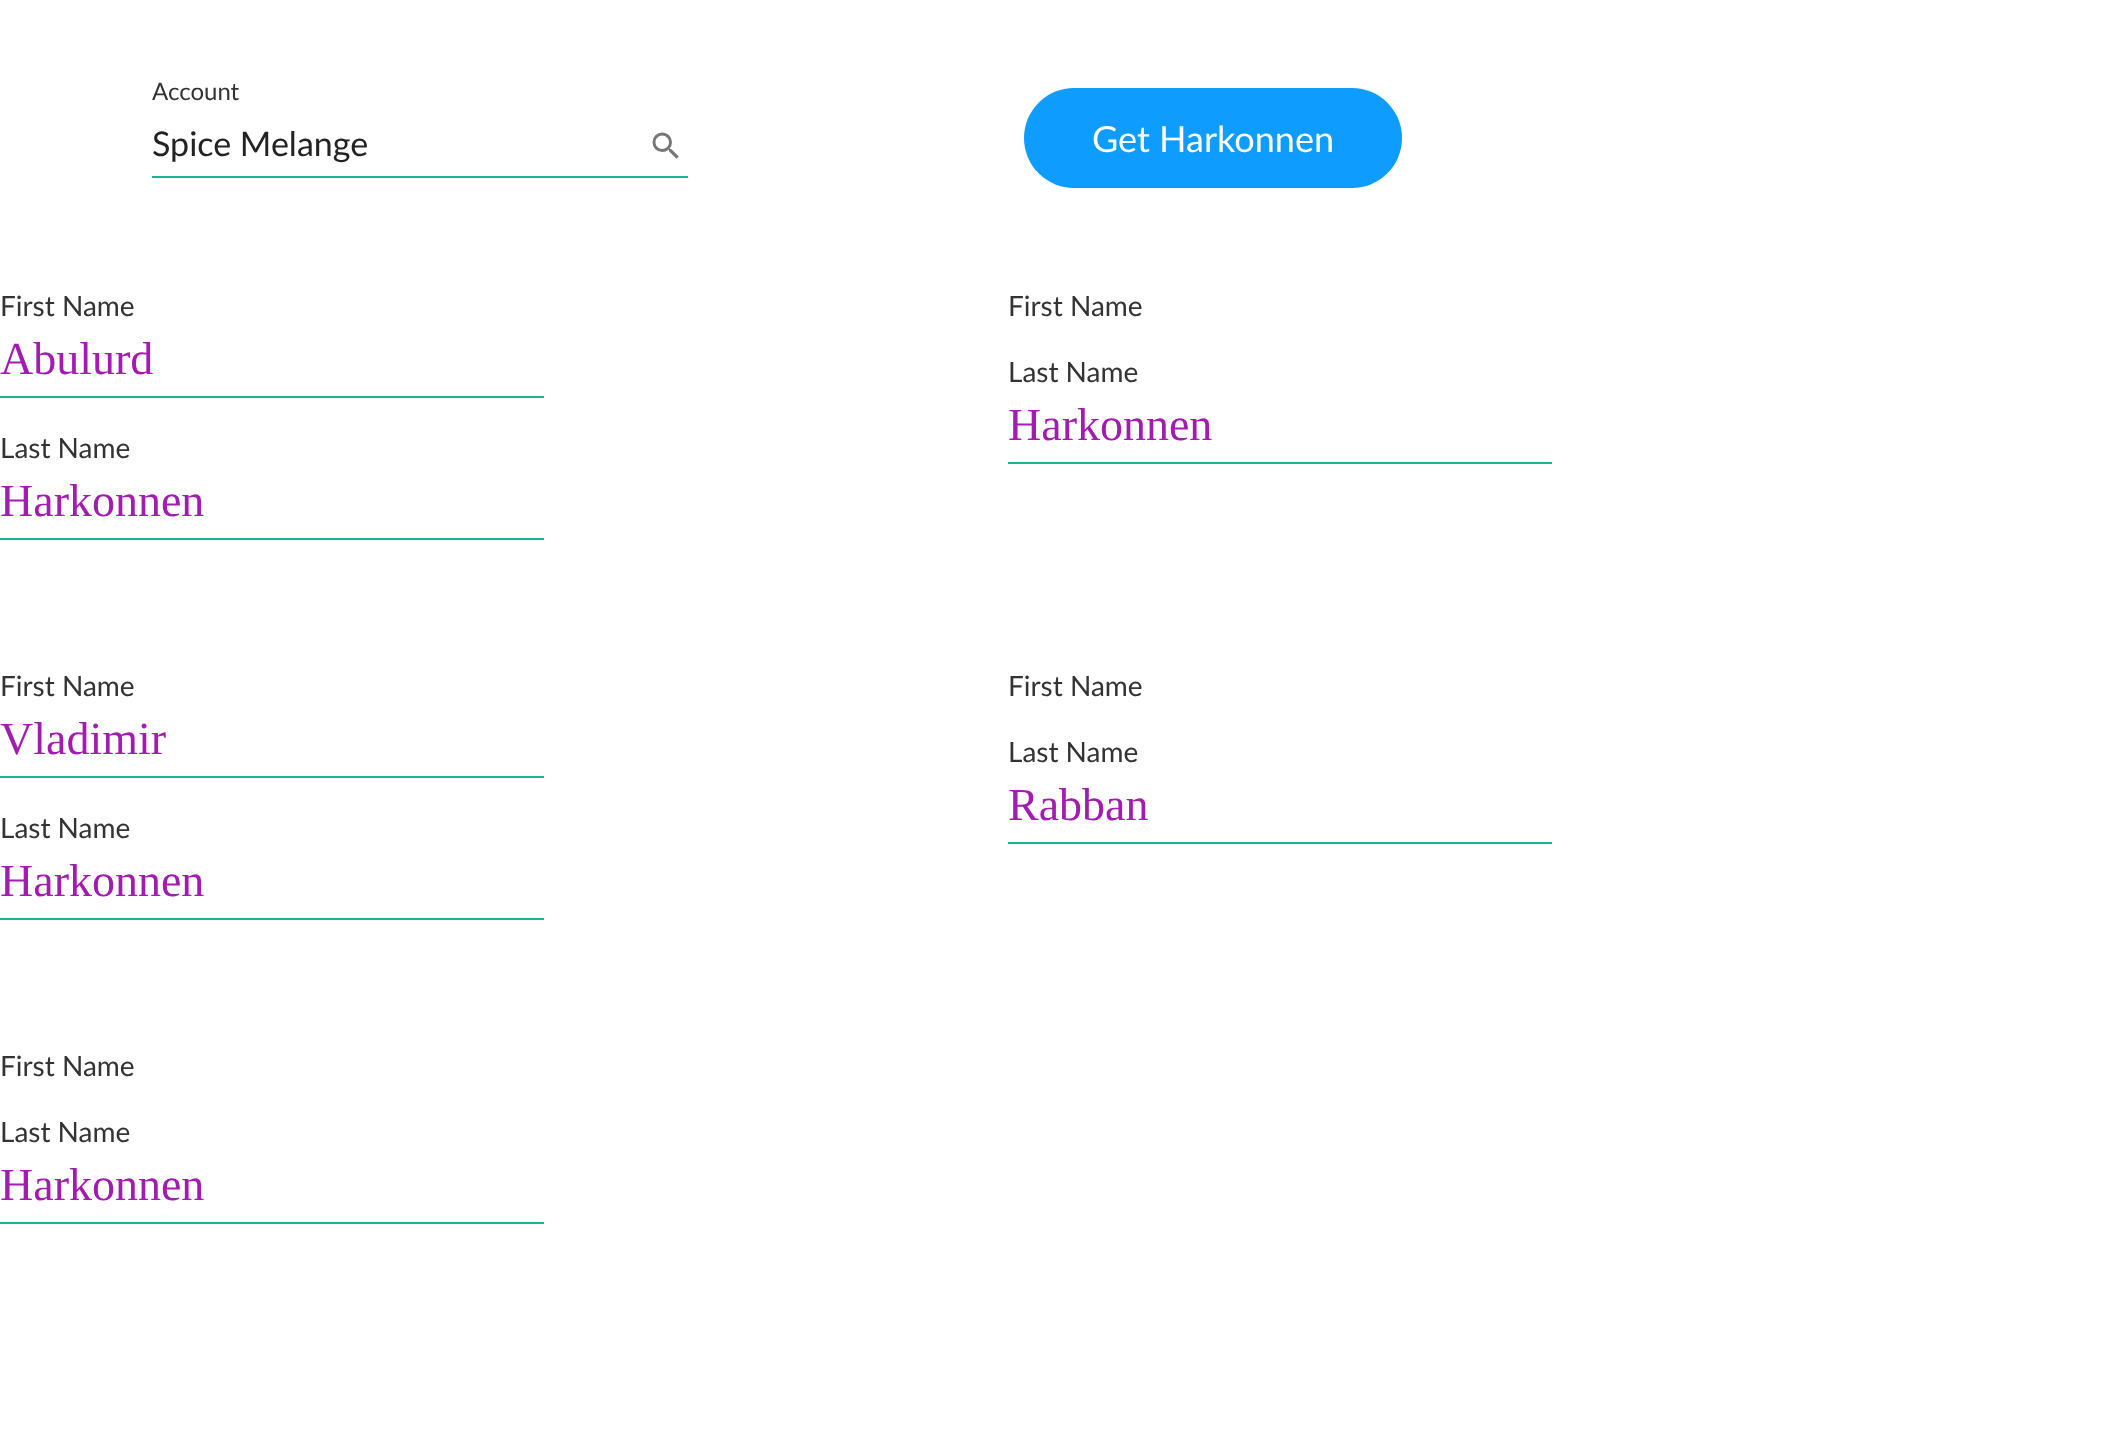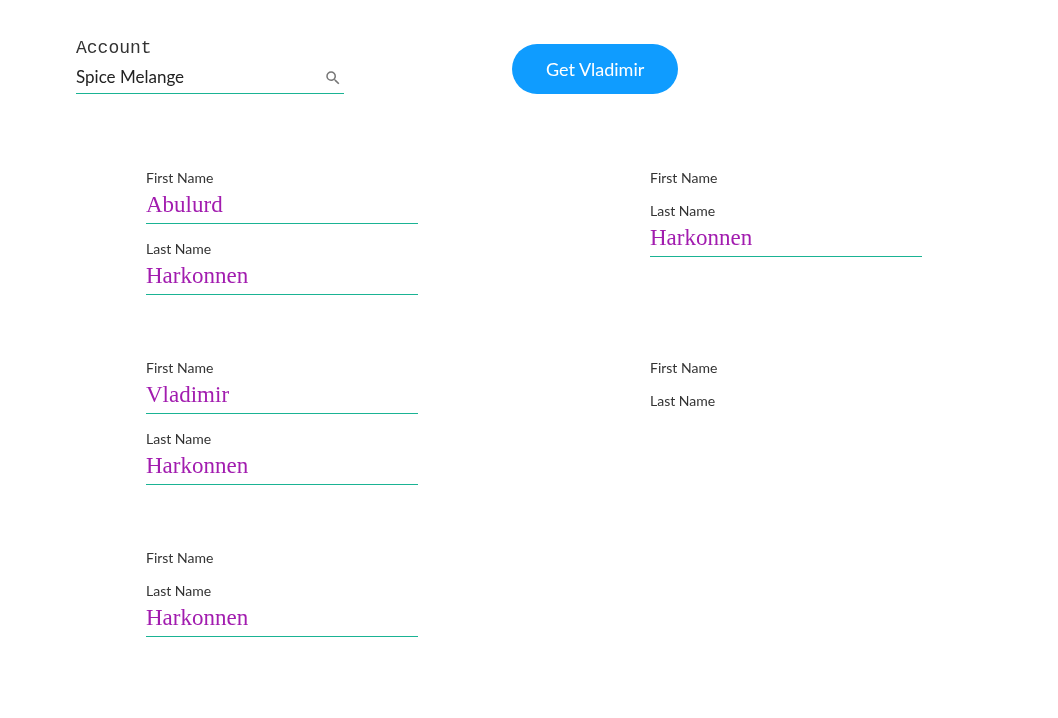--- a/index.html
+++ b/index.html
@@ -16,25 +16,24 @@
   .header {
     display: flex;
     align-items: flex-start;
     padding: 38px 0 0 76px;
   }
   .account-field {
     width: 268px;
     position: relative;
   }
   .account-label {
-    font-size: 18px;
+    font-size: 12px;
     color: #333;
     margin-bottom: 6px;
     display: block;
-    font-family: Liberation Mono, monospace;
   }
   .account-input-wrap {
     position: relative;
     border-bottom: 1.5px solid #1ab394;
     padding-bottom: 4px;
     display: flex;
     align-items: flex-end;
   }
   .account-input {
     border: none;
@@ -66,22 +65,21 @@
     background: #0f9cff;
     color: #fff;
     font-size: 18px;
     border: none;
     border-radius: 999px;
     padding: 14px 34px;
     cursor: pointer;
     font-family: inherit;
   }
   .contacts-grid {
-    margin-top: 75px;
-    padding-left: 146px;
+    margin-top: 50px;
     display: grid;
     grid-template-columns: 272px 272px;
     column-gap: 232px;
     row-gap: 64px;
   }
   .contact-card {
     width: 272px;
   }
   .field {
     margin-bottom: 16px;
@@ -116,21 +114,21 @@
     <label class="account-label">Account</label>
     <div class="account-input-wrap">
       <input type="text" class="account-input" value="Spice Melange" style="">
       <span class="search-icon-wrap">
         <svg viewBox="0 0 24 24">
             <path d="M15.5 14h-.79l-.28-.27A6.471 6.471 0 0016 9.5 6.5 6.5 0 109.5 16a6.471 6.471 0 004.23-1.57l.27.28v.79l5 4.99L20.49 19l-4.99-5zm-6 0C7.01 14 5 11.99 5 9.5S7.01 5 9.5 5 14 7.01 14 9.5 11.99 14 9.5 14z"></path>
           </svg>
       </span>
     </div>
   </div>
-  <button class="get-contacts-btn">Get Vladimir</button>
+  <button class="get-contacts-btn">Get Harkonnen</button>
 </div>
 
 <div class="contacts-grid" id="contacts-grid">
 
 <div class="contact-card">
       <div class="field">
         <label class="field-label">First Name</label>
         <div class="field-value-wrap"><input type="text" class="field-input" value="Abulurd" style=""></div>
       </div>
       <div class="field">
@@ -156,20 +154,21 @@
         <label class="field-label">Last Name</label>
         <div class="field-value-wrap"><input type="text" class="field-input" value="Harkonnen" style=""></div>
       </div>
     </div>
     <div class="contact-card">
       <div class="field">
         <label class="field-label">First Name</label>
       </div>
       <div class="field">
         <label class="field-label">Last Name</label>
+        <div class="field-value-wrap"><input type="text" class="field-input" value="Rabban" style=""></div>
       </div>
     </div>
     <div class="contact-card">
       <div class="field">
         <label class="field-label">First Name</label>
       </div>
       <div class="field">
         <label class="field-label">Last Name</label>
         <div class="field-value-wrap"><input type="text" class="field-input" value="Harkonnen" style=""></div>
       </div>

